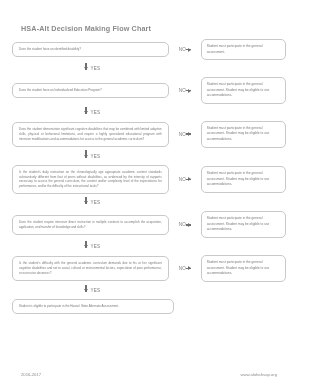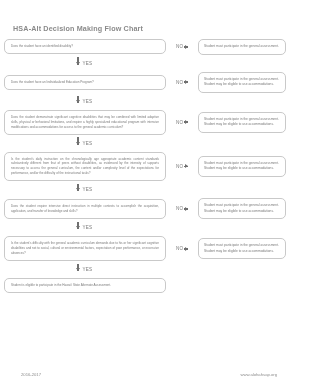--- a/index.html
+++ b/index.html
@@ -13,21 +13,21 @@
     font-family: "Liberation Sans", sans-serif;
     color: #6d6d6d;
     overflow: hidden;
     position: relative;
   }
   .page {
     width: 298px;
     height: 386px;
     position: relative;
     box-sizing: border-box;
-    padding: 0 4px;
+    padding: 0 12px;
   }
   .title {
     font-size: 7.2px;
     font-weight: bold;
     color: #8a8a8a;
     letter-spacing: 0.15px;
     padding-top: 24px;
     padding-left: 9px;
     padding-bottom: 6px;
   }

